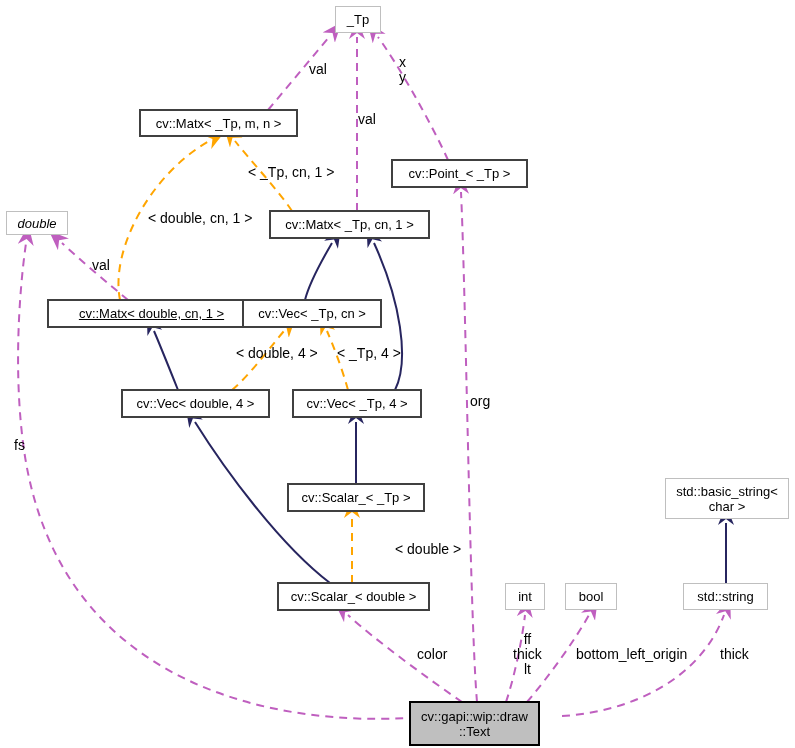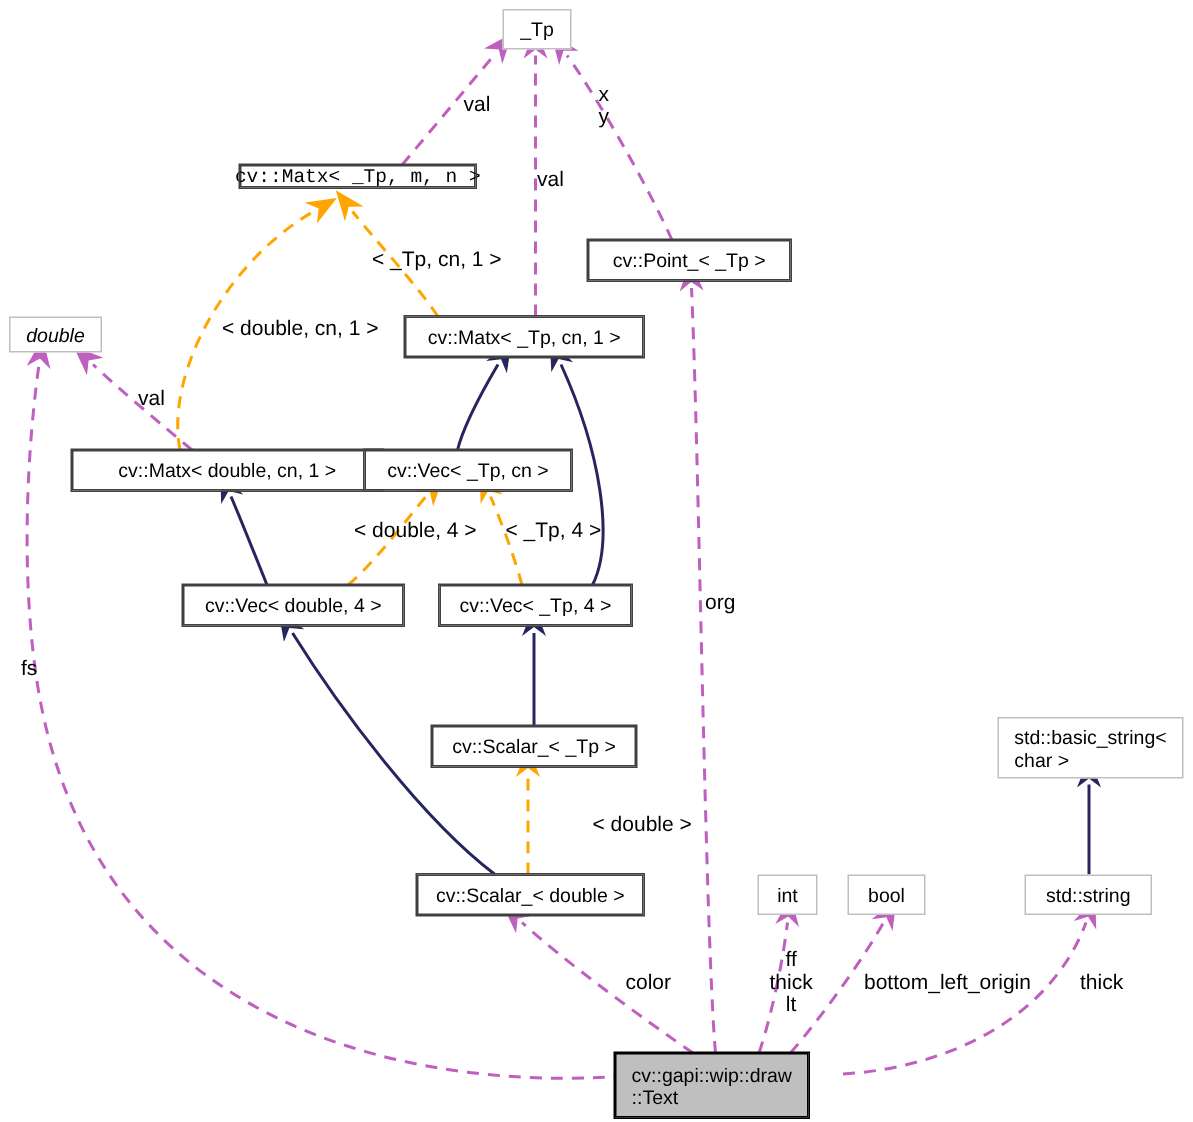--- a/index.html
+++ b/index.html
@@ -21,21 +21,21 @@
     top: 0;
     width: 795px;
     height: 748px;
   }
   .node {
     position: absolute;
     box-sizing: border-box;
     display: flex;
     align-items: center;
     justify-content: center;
-    text-align: left;
+    text-align: center;
     font-size: 13px;
     line-height: 15px;
     color: #000000;
     background: #ffffff;
     white-space: nowrap;
   }
   .node.plain {
     border: 1px solid #bfbfbf;
   }
   .node.strong {
@@ -102,29 +102,29 @@
     <path d="M 462,702 C 430,680 375,640 348,615" fill="none" stroke="#bf5fbf" stroke-width="2" stroke-dasharray="8,6" marker-end="url(#arrow-usage)"></path>
     <path d="M 477,702 C 470,620 466,300 461,192" fill="none" stroke="#bf5fbf" stroke-width="2" stroke-dasharray="8,6" marker-end="url(#arrow-usage)"></path>
     <path d="M 506,702 C 515,675 522,640 525,615" fill="none" stroke="#bf5fbf" stroke-width="2" stroke-dasharray="8,6" marker-end="url(#arrow-usage)"></path>
     <path d="M 527,702 C 550,675 575,640 589,615" fill="none" stroke="#bf5fbf" stroke-width="2" stroke-dasharray="8,6" marker-end="url(#arrow-usage)"></path>
     <path d="M 562,716 C 630,712 700,680 724,615" fill="none" stroke="#bf5fbf" stroke-width="2" stroke-dasharray="8,6" marker-end="url(#arrow-usage)"></path>
     <path d="M 431,716 C 300,730 60,700 24,450 C 14,380 18,300 26,243" fill="none" stroke="#bf5fbf" stroke-width="2" stroke-dasharray="8,6" marker-end="url(#arrow-usage)"></path>
   </svg>
 
   <div class="node plain" style="left:335px;top:6px;width:46px;height:27px;">_Tp</div>
 
-  <div class="node strong" style="left:160px;top:110px;width:157px;height:15px;font-family:Liberation Mono, monospace;">cv::Matx&lt; _Tp, m, n &gt;</div>
+  <div class="node strong" style="left:140px;top:110px;width:157px;height:26px;">cv::Matx&lt; _Tp, m, n &gt;</div>
 
   <div class="node strong" style="left:392px;top:160px;width:135px;height:27px;">cv::Point_&lt; _Tp &gt;</div>
 
   <div class="node plain" style="left:6px;top:211px;width:62px;height:24px;font-style:italic;">double</div>
 
   <div class="node strong" style="left:270px;top:211px;width:159px;height:27px;">cv::Matx&lt; _Tp, cn, 1 &gt;</div>
 
-  <div class="node strong" style="left:48px;top:300px;width:207px;height:27px;">cv::Matx&lt; double, cn, 1 &gt;</div>
+  <div class="node strong" style="left:48px;top:300px;width:207px;height:27px;text-decoration:underline;">cv::Matx&lt; double, cn, 1 &gt;</div>
 
   <div class="node strong" style="left:243px;top:300px;width:138px;height:27px;">cv::Vec&lt; _Tp, cn &gt;</div>
 
   <div class="node strong" style="left:122px;top:390px;width:147px;height:27px;">cv::Vec&lt; double, 4 &gt;</div>
 
   <div class="node strong" style="left:293px;top:390px;width:128px;height:27px;">cv::Vec&lt; _Tp, 4 &gt;</div>
 
   <div class="node plain multi" style="left:665px;top:478px;width:124px;height:41px;white-space:pre;">std::basic_string&lt;
 char &gt;</div>
 

